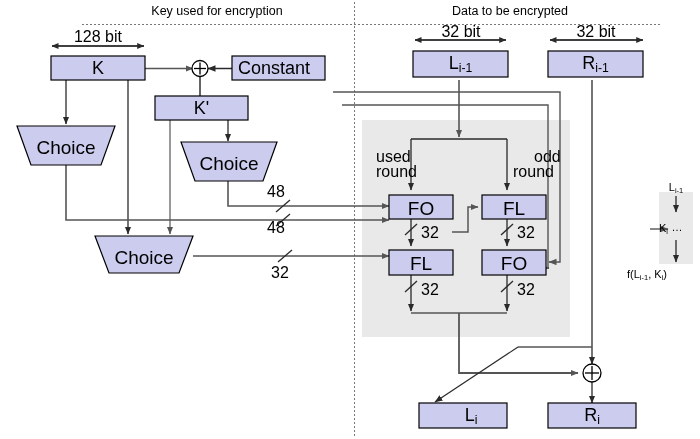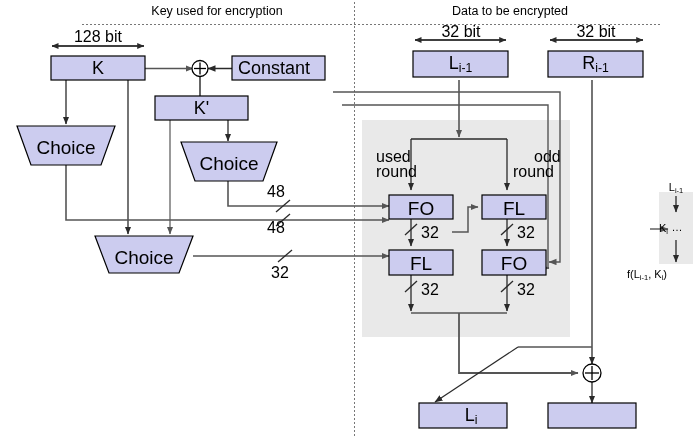--- a/index.html
+++ b/index.html
@@ -241,20 +241,23 @@
   <div class="lbl boxtxt ctr" style="left:482px;top:253px;width:64px;">FO</div>
 
   <div class="lbl smtxt" style="left:421px;top:224px;">32</div>
   <div class="lbl smtxt" style="left:517px;top:224px;">32</div>
   <div class="lbl smtxt" style="left:421px;top:281px;">32</div>
   <div class="lbl smtxt" style="left:517px;top:281px;">32</div>
 
   <div class="lbl bigtxt ctr" style="left:419px;top:405px;width:104px;">
     <span>L</span><sub>i</sub>
   </div>
+  <div class="lbl bigtxt ctr" style="left:548px;top:405px;width:88px;">
+    <span>R</span><sub>i</sub>
+  </div>
 
   <div class="lbl tinytxt ctr" style="left:656px;top:181px;width:40px;">
     <span>L</span><sub>i-1</sub>
   </div>
   <div class="lbl tinytxt" style="left:659px;top:222px;">
     <span>K</span><sub>i</sub>
   </div>
   <div class="lbl tinytxt ctr" style="left:666px;top:221px;width:22px;">…</div>
   <div class="lbl tinytxt ctr" style="left:612px;top:268px;width:70px;">
     <span>f(L</span><sub>i-1</sub><span>, K</span><sub>i</sub><span>)</span>

